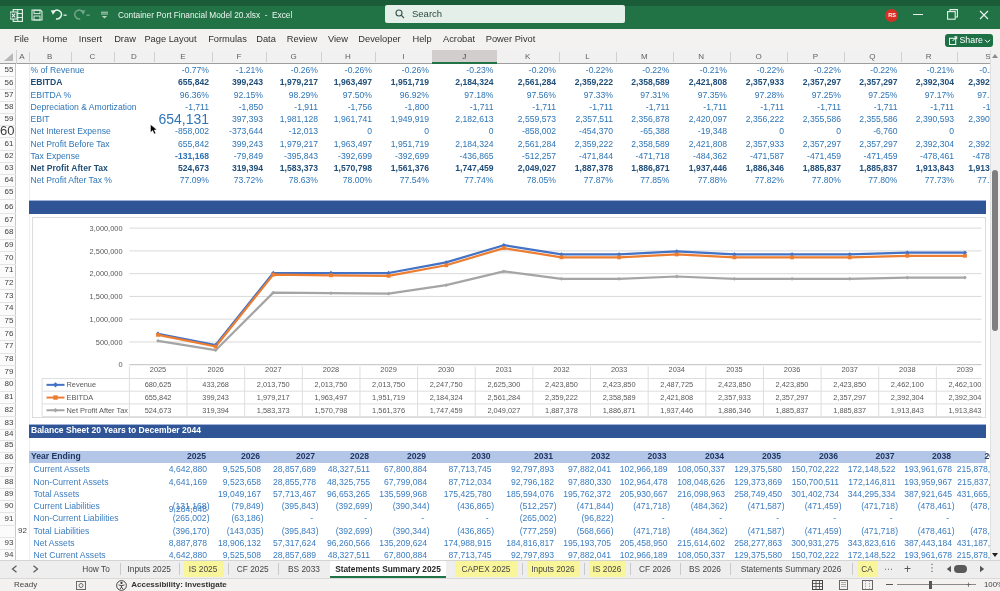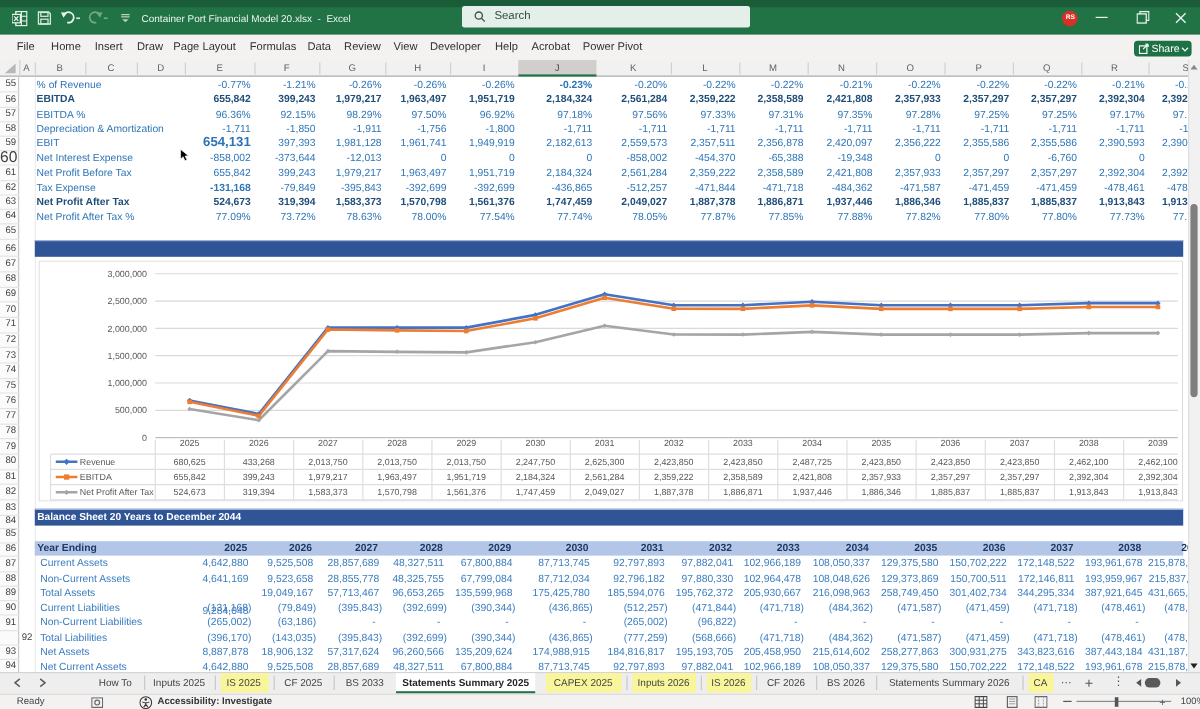--- a/index.html
+++ b/index.html
@@ -204,21 +204,21 @@
 <div class="abs" style="left:0;top:485.4px;width:15.5px;height:1px;background:#e4e4e4"></div>
 <div class="abs" style="left:0;top:486.9px;width:13.5px;height:10px;line-height:10px;font-size:8px;color:#3f3f3f;text-align:right">94</div>
 
 <div class="abs" style="left:28.5px;top:0;width:1px;height:100%;background:#ececec"></div>
 <div class="abs" style="left:30.5px;top:0.7px;height:12.2px;line-height:12.2px;font-size:8.6px;font-weight:normal;color:#2e75b6;white-space:nowrap">% of Revenue</div>
 <div class="abs r" style="right:781.0px;top:0.7px;height:12.2px;line-height:12.2px;font-size:8.6px;font-weight:normal;color:#2e75b6;white-space:nowrap">-0.77%</div>
 <div class="abs r" style="right:727.0px;top:0.7px;height:12.2px;line-height:12.2px;font-size:8.6px;font-weight:normal;color:#2e75b6;white-space:nowrap">-1.21%</div>
 <div class="abs r" style="right:672.0px;top:0.7px;height:12.2px;line-height:12.2px;font-size:8.6px;font-weight:normal;color:#2e75b6;white-space:nowrap">-0.26%</div>
 <div class="abs r" style="right:618.0px;top:0.7px;height:12.2px;line-height:12.2px;font-size:8.6px;font-weight:normal;color:#2e75b6;white-space:nowrap">-0.26%</div>
 <div class="abs r" style="right:561.0px;top:0.7px;height:12.2px;line-height:12.2px;font-size:8.6px;font-weight:normal;color:#2e75b6;white-space:nowrap">-0.26%</div>
-<div class="abs r" style="right:496.5px;top:0.7px;height:12.2px;line-height:12.2px;font-size:8.6px;font-weight:bold;color:#2e75b6;white-space:nowrap">-0.23%</div>
+<div class="abs r" style="right:496.5px;top:0.7px;height:12.2px;line-height:12.2px;font-size:8.6px;font-weight:normal;color:#2e75b6;white-space:nowrap">-0.23%</div>
 <div class="abs r" style="right:434.0px;top:0.7px;height:12.2px;line-height:12.2px;font-size:8.6px;font-weight:normal;color:#2e75b6;white-space:nowrap">-0.20%</div>
 <div class="abs r" style="right:377.0px;top:0.7px;height:12.2px;line-height:12.2px;font-size:8.6px;font-weight:normal;color:#2e75b6;white-space:nowrap">-0.22%</div>
 <div class="abs r" style="right:320.5px;top:0.7px;height:12.2px;line-height:12.2px;font-size:8.6px;font-weight:normal;color:#2e75b6;white-space:nowrap">-0.22%</div>
 <div class="abs r" style="right:263.0px;top:0.7px;height:12.2px;line-height:12.2px;font-size:8.6px;font-weight:normal;color:#2e75b6;white-space:nowrap">-0.21%</div>
 <div class="abs r" style="right:206.0px;top:0.7px;height:12.2px;line-height:12.2px;font-size:8.6px;font-weight:normal;color:#2e75b6;white-space:nowrap">-0.22%</div>
 <div class="abs r" style="right:149.0px;top:0.7px;height:12.2px;line-height:12.2px;font-size:8.6px;font-weight:normal;color:#2e75b6;white-space:nowrap">-0.22%</div>
 <div class="abs r" style="right:92.5px;top:0.7px;height:12.2px;line-height:12.2px;font-size:8.6px;font-weight:normal;color:#2e75b6;white-space:nowrap">-0.22%</div>
 <div class="abs r" style="right:36.0px;top:0.7px;height:12.2px;line-height:12.2px;font-size:8.6px;font-weight:normal;color:#2e75b6;white-space:nowrap">-0.21%</div>
 <div class="abs r" style="right:-16.5px;top:0.7px;height:12.2px;line-height:12.2px;font-size:8.6px;font-weight:normal;color:#2e75b6;white-space:nowrap">-0.21%</div>
 <div class="abs" style="left:30.5px;top:12.9px;height:12.2px;line-height:12.2px;font-size:8.6px;font-weight:bold;color:#1f4e79;white-space:nowrap">EBITDA</div>
@@ -263,21 +263,21 @@
 <div class="abs r" style="right:434.0px;top:37.3px;height:12.2px;line-height:12.2px;font-size:8.6px;font-weight:normal;color:#2e75b6;white-space:nowrap">-1,711</div>
 <div class="abs r" style="right:377.0px;top:37.3px;height:12.2px;line-height:12.2px;font-size:8.6px;font-weight:normal;color:#2e75b6;white-space:nowrap">-1,711</div>
 <div class="abs r" style="right:320.5px;top:37.3px;height:12.2px;line-height:12.2px;font-size:8.6px;font-weight:normal;color:#2e75b6;white-space:nowrap">-1,711</div>
 <div class="abs r" style="right:263.0px;top:37.3px;height:12.2px;line-height:12.2px;font-size:8.6px;font-weight:normal;color:#2e75b6;white-space:nowrap">-1,711</div>
 <div class="abs r" style="right:206.0px;top:37.3px;height:12.2px;line-height:12.2px;font-size:8.6px;font-weight:normal;color:#2e75b6;white-space:nowrap">-1,711</div>
 <div class="abs r" style="right:149.0px;top:37.3px;height:12.2px;line-height:12.2px;font-size:8.6px;font-weight:normal;color:#2e75b6;white-space:nowrap">-1,711</div>
 <div class="abs r" style="right:92.5px;top:37.3px;height:12.2px;line-height:12.2px;font-size:8.6px;font-weight:normal;color:#2e75b6;white-space:nowrap">-1,711</div>
 <div class="abs r" style="right:36.0px;top:37.3px;height:12.2px;line-height:12.2px;font-size:8.6px;font-weight:normal;color:#2e75b6;white-space:nowrap">-1,711</div>
 <div class="abs r" style="right:-16.5px;top:37.3px;height:12.2px;line-height:12.2px;font-size:8.6px;font-weight:normal;color:#2e75b6;white-space:nowrap">-1,711</div>
 <div class="abs" style="left:30.5px;top:49.5px;height:12.2px;line-height:12.2px;font-size:8.6px;font-weight:normal;color:#2e75b6;white-space:nowrap">EBIT</div>
-<div class="abs r" style="right:781.0px;top:49.5px;height:12.2px;line-height:12.2px;font-size:11px;font-weight:bold;color:#2e75b6;white-space:nowrap">654,131</div>
+<div class="abs r" style="right:781.0px;top:49.5px;height:12.2px;line-height:12.2px;font-size:14px;font-weight:normal;color:#2e75b6;white-space:nowrap">654,131</div>
 <div class="abs r" style="right:727.0px;top:49.5px;height:12.2px;line-height:12.2px;font-size:8.6px;font-weight:normal;color:#2e75b6;white-space:nowrap">397,393</div>
 <div class="abs r" style="right:672.0px;top:49.5px;height:12.2px;line-height:12.2px;font-size:8.6px;font-weight:normal;color:#2e75b6;white-space:nowrap">1,981,128</div>
 <div class="abs r" style="right:618.0px;top:49.5px;height:12.2px;line-height:12.2px;font-size:8.6px;font-weight:normal;color:#2e75b6;white-space:nowrap">1,961,741</div>
 <div class="abs r" style="right:561.0px;top:49.5px;height:12.2px;line-height:12.2px;font-size:8.6px;font-weight:normal;color:#2e75b6;white-space:nowrap">1,949,919</div>
 <div class="abs r" style="right:496.5px;top:49.5px;height:12.2px;line-height:12.2px;font-size:8.6px;font-weight:normal;color:#2e75b6;white-space:nowrap">2,182,613</div>
 <div class="abs r" style="right:434.0px;top:49.5px;height:12.2px;line-height:12.2px;font-size:8.6px;font-weight:normal;color:#2e75b6;white-space:nowrap">2,559,573</div>
 <div class="abs r" style="right:377.0px;top:49.5px;height:12.2px;line-height:12.2px;font-size:8.6px;font-weight:normal;color:#2e75b6;white-space:nowrap">2,357,511</div>
 <div class="abs r" style="right:320.5px;top:49.5px;height:12.2px;line-height:12.2px;font-size:8.6px;font-weight:normal;color:#2e75b6;white-space:nowrap">2,356,878</div>
 <div class="abs r" style="right:263.0px;top:49.5px;height:12.2px;line-height:12.2px;font-size:8.6px;font-weight:normal;color:#2e75b6;white-space:nowrap">2,420,097</div>
 <div class="abs r" style="right:206.0px;top:49.5px;height:12.2px;line-height:12.2px;font-size:8.6px;font-weight:normal;color:#2e75b6;white-space:nowrap">2,356,222</div>

